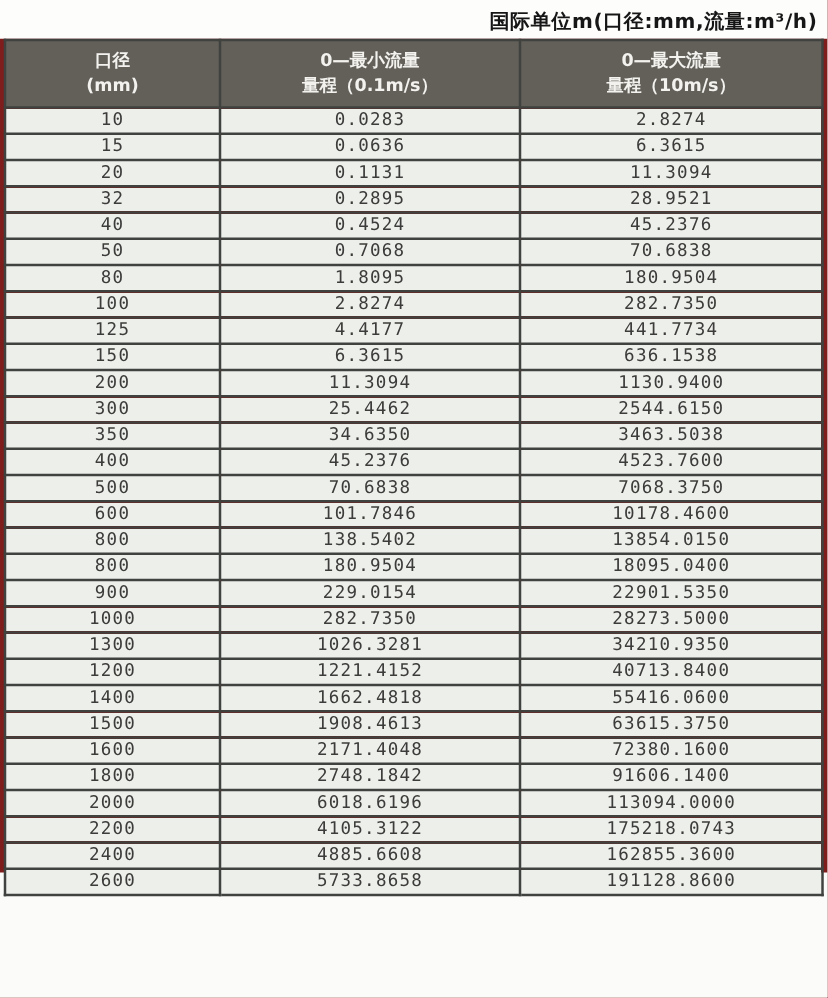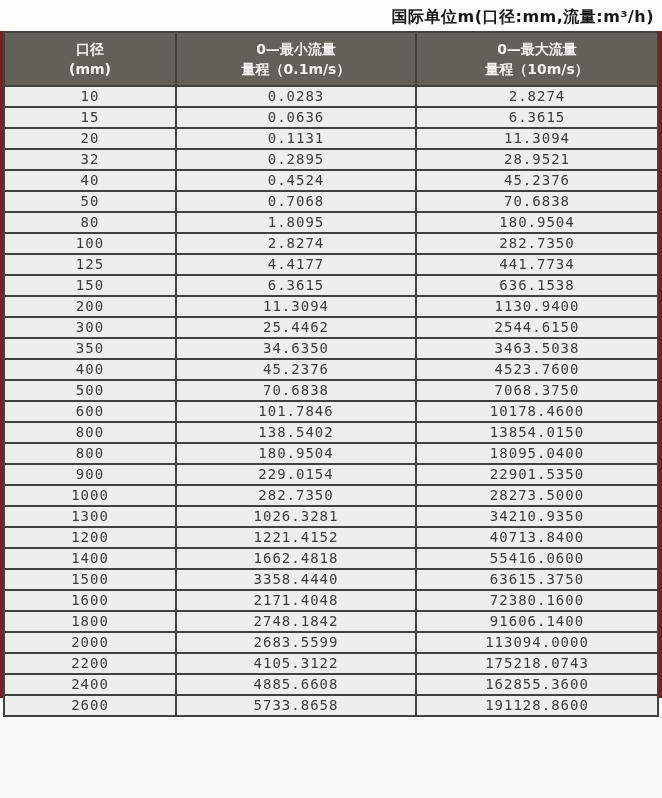--- a/index.html
+++ b/index.html
@@ -203,36 +203,36 @@
           <td>1221.4152</td>
           <td>40713.8400</td>
         </tr>
         <tr>
           <td>1400</td>
           <td>1662.4818</td>
           <td>55416.0600</td>
         </tr>
         <tr>
           <td>1500</td>
-          <td>3358.4440</td>
+          <td>1908.4613</td>
           <td>63615.3750</td>
         </tr>
         <tr>
           <td>1600</td>
           <td>2171.4048</td>
           <td>72380.1600</td>
         </tr>
         <tr>
           <td>1800</td>
           <td>2748.1842</td>
           <td>91606.1400</td>
         </tr>
         <tr>
           <td>2000</td>
-          <td>2683.5599</td>
+          <td>6018.6196</td>
           <td>113094.0000</td>
         </tr>
         <tr>
           <td>2200</td>
           <td>4105.3122</td>
           <td>175218.0743</td>
         </tr>
         <tr>
           <td>2400</td>
           <td>4885.6608</td>

